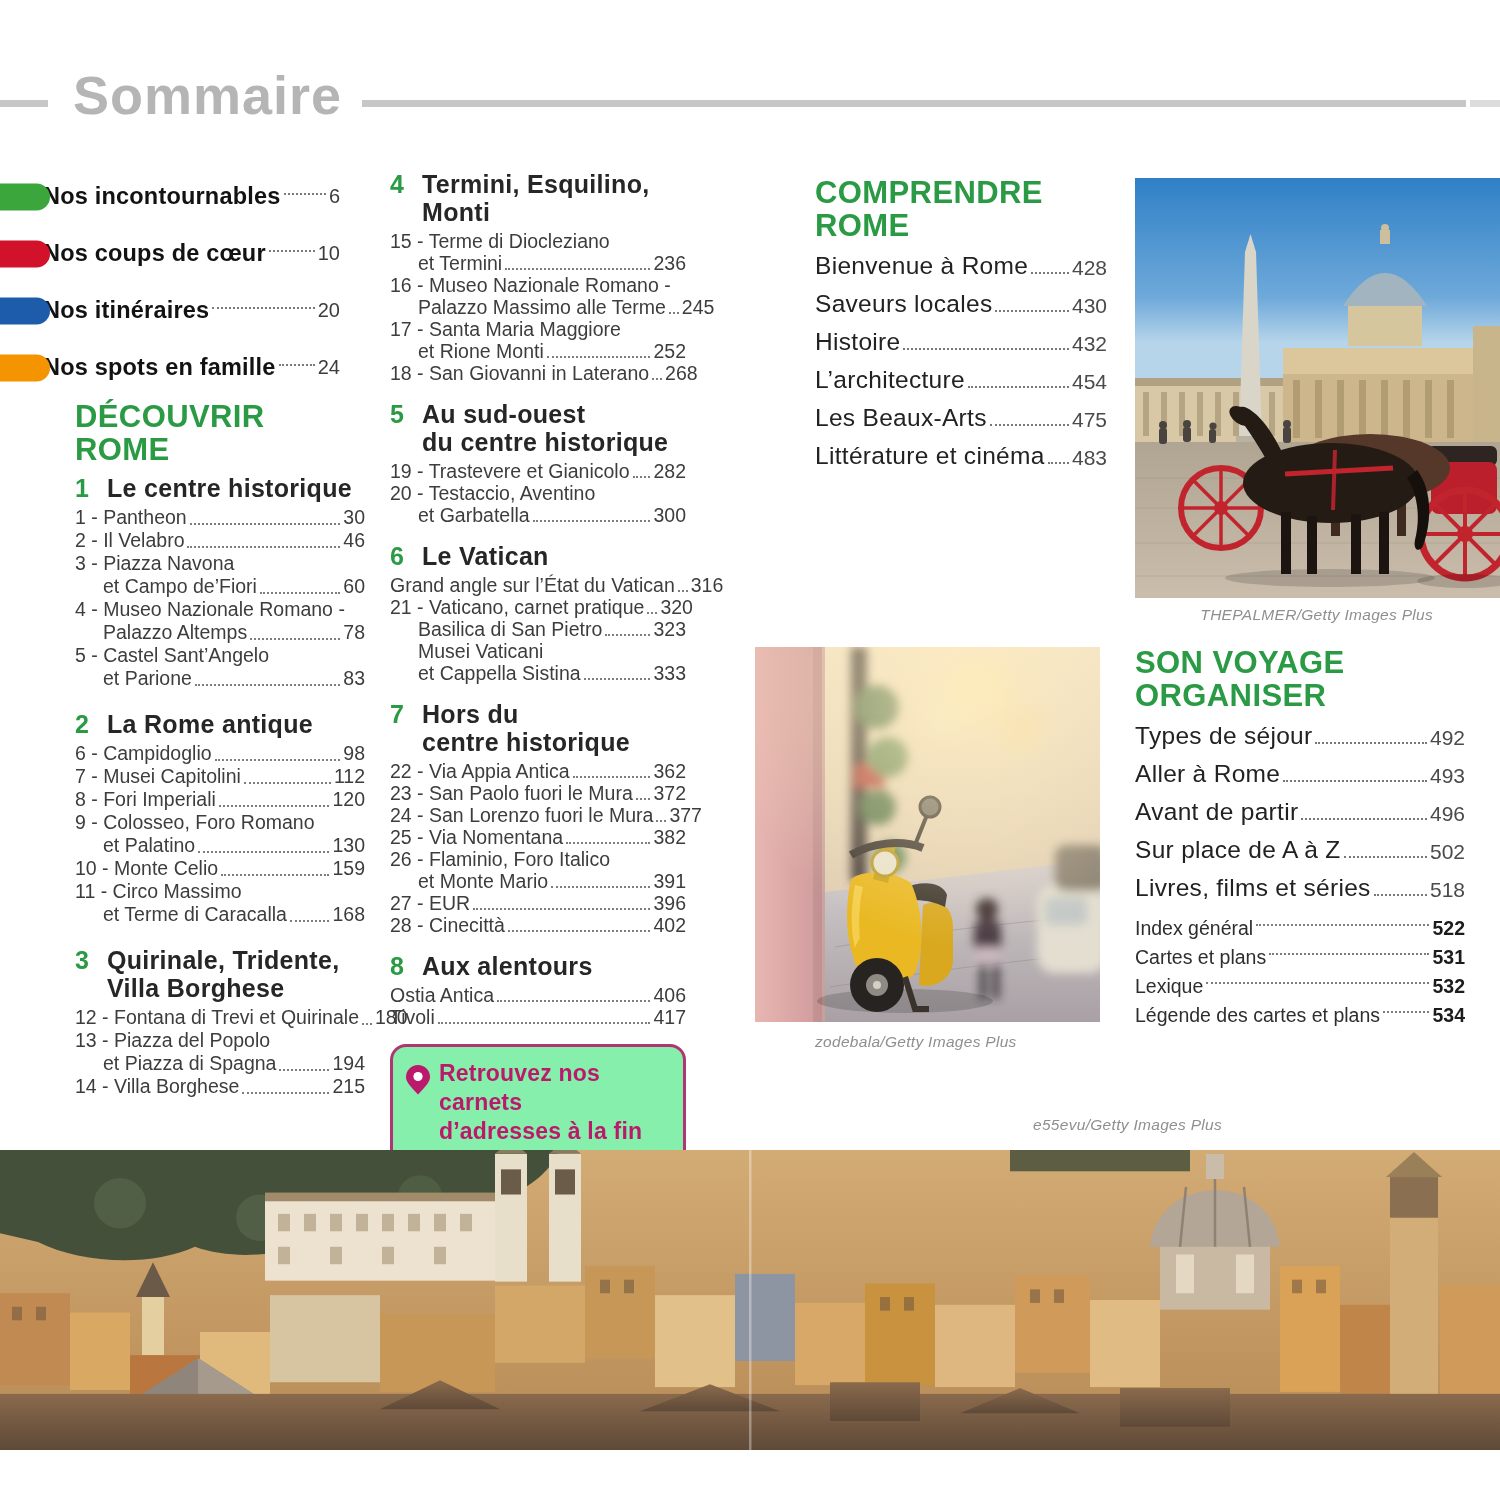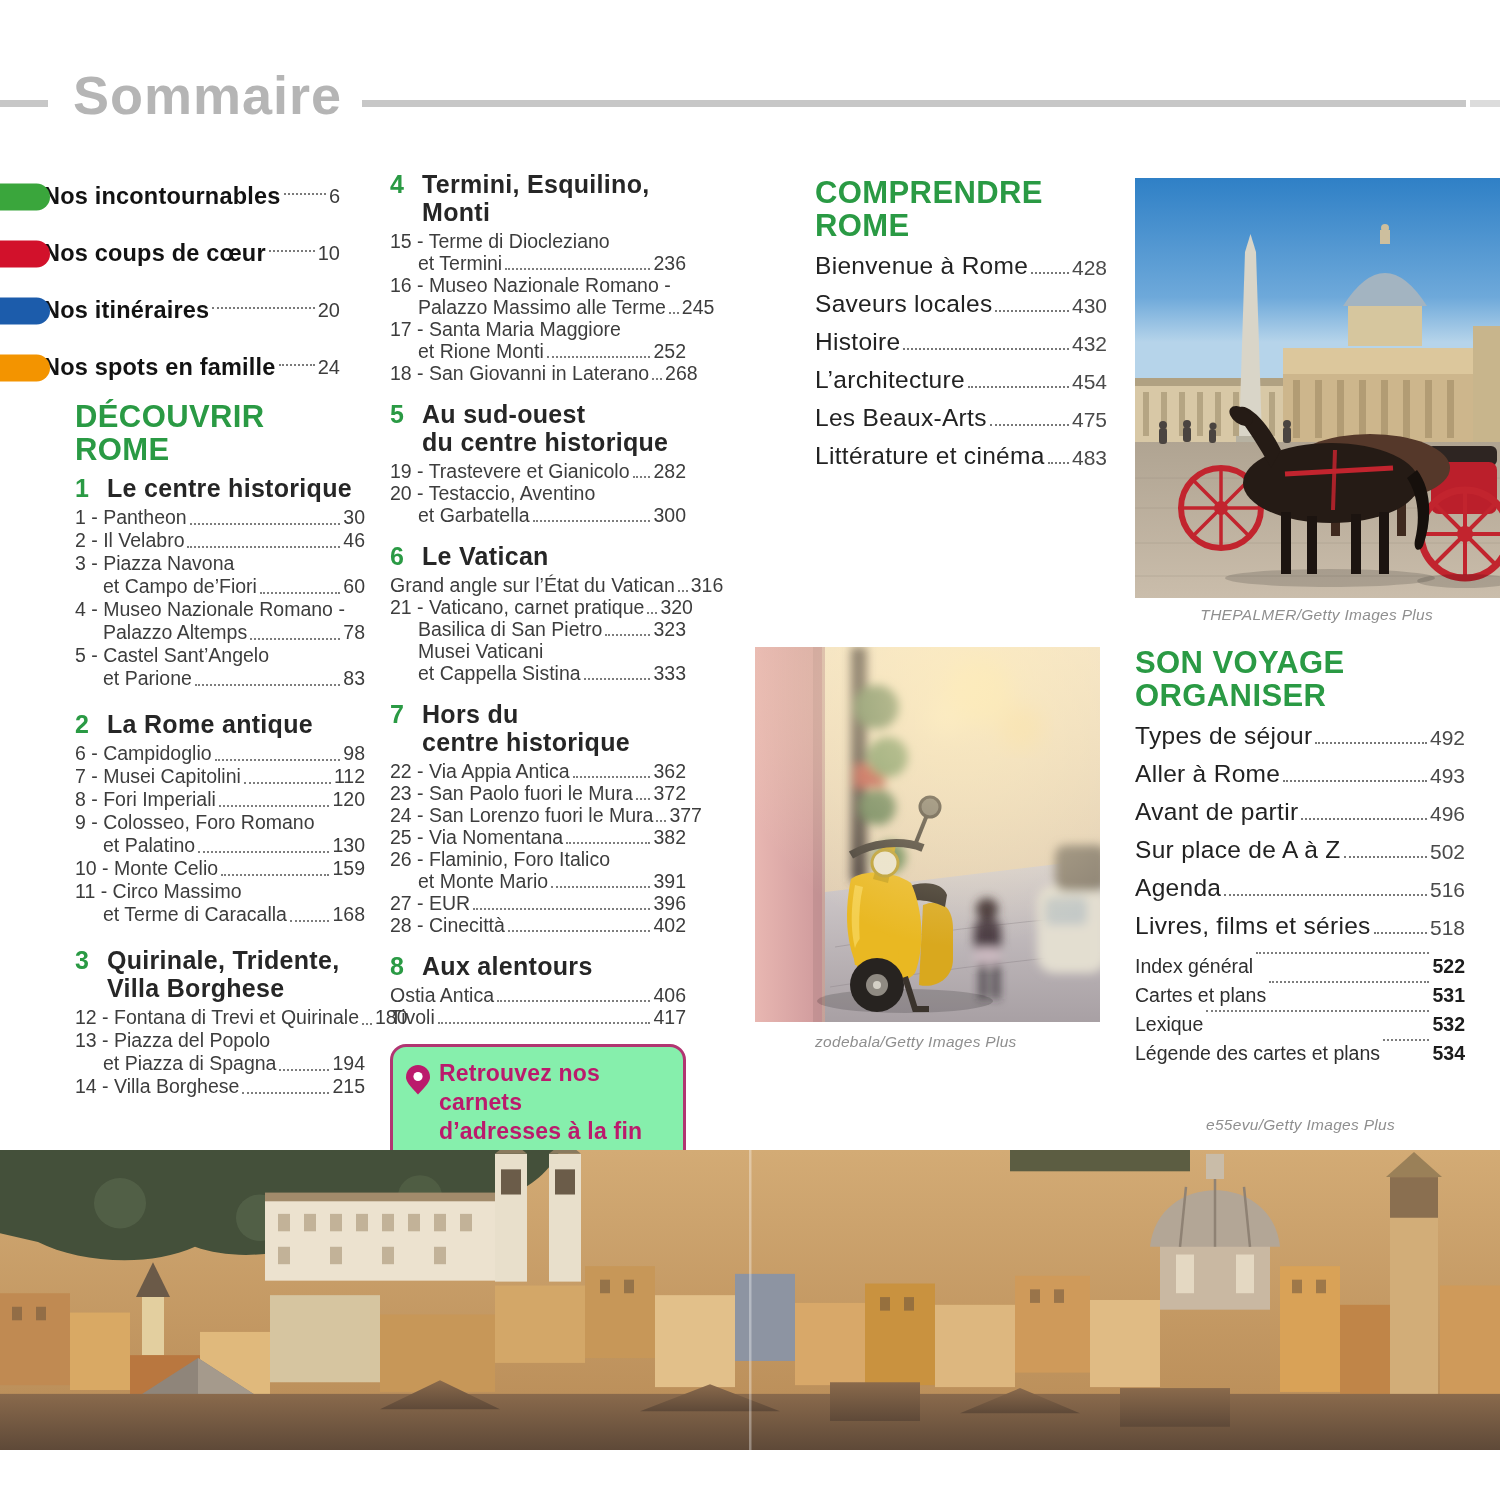--- a/index.html
+++ b/index.html
@@ -49,33 +49,33 @@
 
   
   #comprendre{left:815px;top:176px;width:292px;}
   #organiser{left:1135px;top:646px;width:330px;}
   .biglist{margin-top:9px;}
   .bigrow{display:flex;align-items:flex-end;margin-bottom:9px;}
   .bigrow .lbl{font-size:24.5px;line-height:29px;color:#222;letter-spacing:0.3px;white-space:nowrap;}
   .bigrow .leader{border-bottom:2.4px dotted #777;margin:0 3px 6px 3px;}
   .bigrow .pg{font-size:21px;color:#4a4a4a;}
   .smalllist{margin-top:12px;}
-  .smallrow{display:flex;align-items:flex-start;font-size:19.5px;line-height:29px;color:#2e2e2e;}
+  .smallrow{display:flex;align-items:center;font-size:19.5px;line-height:29px;color:#2e2e2e;}
   .smallrow .leader{border-bottom:2.2px dotted #7d7d7d;margin:0 3px 7px 3px;}
   .smallrow .pg{font-weight:bold;color:#1c1c1c;}
 
   
   #photo1{left:1135px;top:178px;width:365px;height:420px;}
   #photo2{left:755px;top:647px;width:345px;height:375px;}
   #photo3{left:0;top:1150px;width:1500px;height:300px;}
   .photo svg{display:block;width:100%;height:100%;}
   .credit{font-size:15.5px;font-style:italic;color:#8f8f8f;letter-spacing:0.3px;}
   #credit1{left:1033px;top:606px;width:400px;text-align:right;}
   #credit2{left:815px;top:1033px;}
-  #credit3{left:995px;top:1116px;width:400px;text-align:right;}
+  #credit3{left:1033px;top:1116px;width:400px;}
 </style>
 </head>
 <body>
 
 <div id="page">
 
   <div class="abs rule" id="rule-left"></div>
   <div class="abs" id="page-title">Sommaire</div>
   <div class="abs rule" id="rule-right"></div>
   <div class="abs rule" id="rule-right-2"></div>
@@ -570,25 +570,20 @@
           <span class="leader"></span>
           <span class="pg">496</span>
         </div>
 
         <div class="bigrow">
           <span class="lbl">Sur place de A à Z</span>
           <span class="leader"></span>
           <span class="pg">502</span>
         </div>
 
-        <div class="bigrow">
-          <span class="lbl">Agenda</span>
-          <span class="leader"></span>
-          <span class="pg">516</span>
-        </div>
 
         <div class="bigrow">
           <span class="lbl">Livres, films et séries</span>
           <span class="leader"></span>
           <span class="pg">518</span>
         </div>
 
     </div>
     <div class="smalllist">
 

